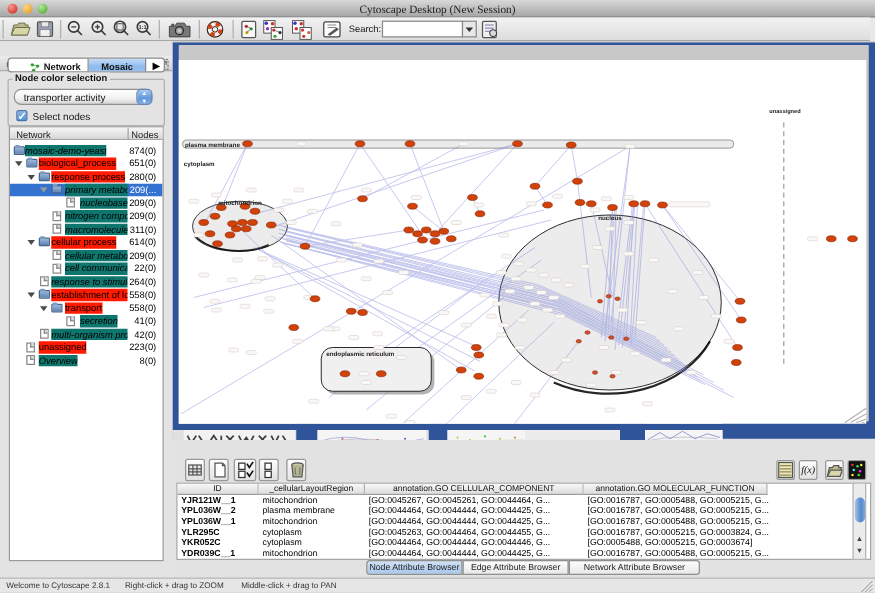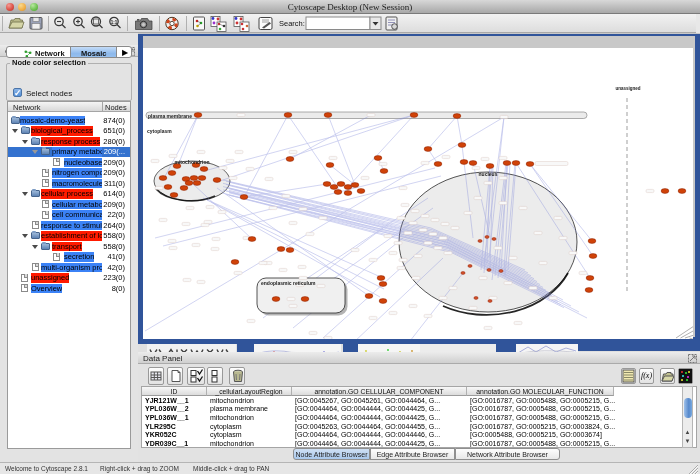--- a/index.html
+++ b/index.html
@@ -26,21 +26,21 @@
 #cp-combo .stepper{right:-1px;top:-1px;width:13px;height:13px;border-radius:4px;background:linear-gradient(#a8cbf2,#5f97dd 60%,#7fb0e8);border:1px solid #6b87ad;color:#fff;font-size:4.5px;line-height:5.5px;text-align:center;}
 #cp-check{left:13px;top:55px;width:9px;height:9px;border-radius:2px;background:linear-gradient(#8cb6e8,#5590d8);border:1px solid #4a74a8;color:#fff;font-size:9px;line-height:8px;font-weight:bold;}
 #cp-checklabel{left:26px;top:56px;font-size:8px;color:#111;}
 
 #tree{left:7px;top:68px;width:124px;height:348px;background:#fff;border:1px solid #9a9a9a;overflow:hidden;}
 #tree-head{left:0;top:0;width:124px;height:10px;background:linear-gradient(#f5f5f5,#d8d8d8);border-bottom:1px solid #a5a5a5;}
 #tree-head span{position:absolute;top:1px;font-size:7.5px;color:#222;}
 .trow{left:0;width:122px;height:10.5px;font-size:7.5px;color:#000;}
 .trow .lbl{position:absolute;top:0.5px;height:9.5px;line-height:9.5px;overflow:hidden;white-space:nowrap;}
 .trow .val{position:absolute;right:5px;top:0.5px;height:9.5px;line-height:9.5px;}
-.g{background:#3b82f6;}
+.g{background:#0f766e;font-style:italic;}
 .r{background:#ff1a00;}
 .arr{position:absolute;top:3.5px;width:0;height:0;border-left:3px solid transparent;border-right:3px solid transparent;border-top:4px solid #4a4a4a;}
 .fold{position:absolute;top:1.5px;width:9px;height:7px;background:linear-gradient(#9db8d8,#5e83b4);border:1px solid #46648c;border-radius:1px;}
 .fold:before{content:"";position:absolute;left:0px;top:-2px;width:4px;height:2px;background:#7d9cc4;border-radius:1px 1px 0 0;}
 .page{position:absolute;top:1px;width:6.5px;height:8px;background:#fff;border:0.8px solid #8a8a8a;}
 .page:after{content:"";position:absolute;right:-0.5px;top:-0.5px;width:2.5px;height:2.5px;background:#d8d8d8;border-left:0.8px solid #8a8a8a;border-bottom:0.8px solid #8a8a8a;}
 
 #mdi{left:138px;top:33px;width:562px;height:319px;background:#c8c8c8;overflow:hidden;}
 #frame{left:0;top:1px;width:562px;height:310px;border:5px solid #30549a;border-top:2px solid #30549a;}
 #ftitle{left:0;top:0;width:550px;height:11px;background:linear-gradient(#dcdcdc,#b4b4b4);border-bottom:1px solid #8a8a8a;}
@@ -181,20 +181,24 @@
         <path d="M1.8 1.8 L6.2 2.8 L2.8 6.2" fill="none" stroke="#2f9e2f" stroke-width="0.6"></path>
       </svg>
       <span class="abs tabtxt" style="left:28px;">Network</span>
     <span class="abs tabtxt" style="left:74px;">Mosaic</span>
     <div class="abs" id="tab-arrow">
         <span style="position:absolute;left:5px;top:1px;font-size:8px;">▶</span>
       </div>
   </div>
   <div class="abs" id="cp-group"></div>
   <span class="abs" id="cp-group-label">Node color selection</span>
+  <div class="abs" id="cp-combo">
+      <span style="position:absolute;left:7px;top:2px;">transporter activity</span>
+      <div class="abs stepper">▲<br>▼</div>
+    </div>
   <div class="abs" id="cp-check">✓</div>
   <span class="abs" id="cp-checklabel">Select nodes</span>
   <div class="abs" id="tree">
     <div class="abs" id="tree-head">
         <span style="left:5px;">Network</span>
         <span style="left:97px;">Nodes</span>
       <div class="abs" style="left:94px;top:0;width:1px;height:10px;background:#a5a5a5;"></div>
     </div>
     <div class="abs trow" style="top:13px;">
         <div class="fold" style="left:3px;"></div>
@@ -614,27 +618,20 @@
             <line x1="537.5" y1="290" x2="551" y2="282.5"></line>
             <line x1="542" y1="290" x2="551" y2="287"></line>
             <line x1="546.5" y1="290" x2="551" y2="291.5"></line>
           </g>
         </svg>
     </div>
   </div>
 </div>
 
 <div class="abs" id="dpanel">
-  <div class="abs" id="dp-head">
-      <span>Data Panel</span>
-    <svg class="abs" style="right:3px;top:2px;" width="9" height="9">
-        <rect x="0.5" y="0.5" width="8" height="8" fill="none" stroke="#777" stroke-dasharray="2 1"></rect>
-        <path d="M2 7 L7 2 M7 2 L4 2 M7 2 L7 5" stroke="#777" fill="none"></path>
-      </svg>
-  </div>
   <div id="dbtns">
     <div class="abs dbtn" style="left:10px;width:16px;">
         <svg width="14" height="16" style="position:absolute;left:0px;top:0px;">
           <rect x="2" y="4" width="10" height="8" fill="#e8e8f0" stroke="#555"></rect>
           <line x1="2" y1="7" x2="12" y2="7" stroke="#555"></line>
           <line x1="2" y1="9.5" x2="12" y2="9.5" stroke="#555"></line>
           <line x1="5.3" y1="4" x2="5.3" y2="12" stroke="#555"></line>
           <line x1="8.6" y1="4" x2="8.6" y2="12" stroke="#555"></line>
         </svg>
       </div>

